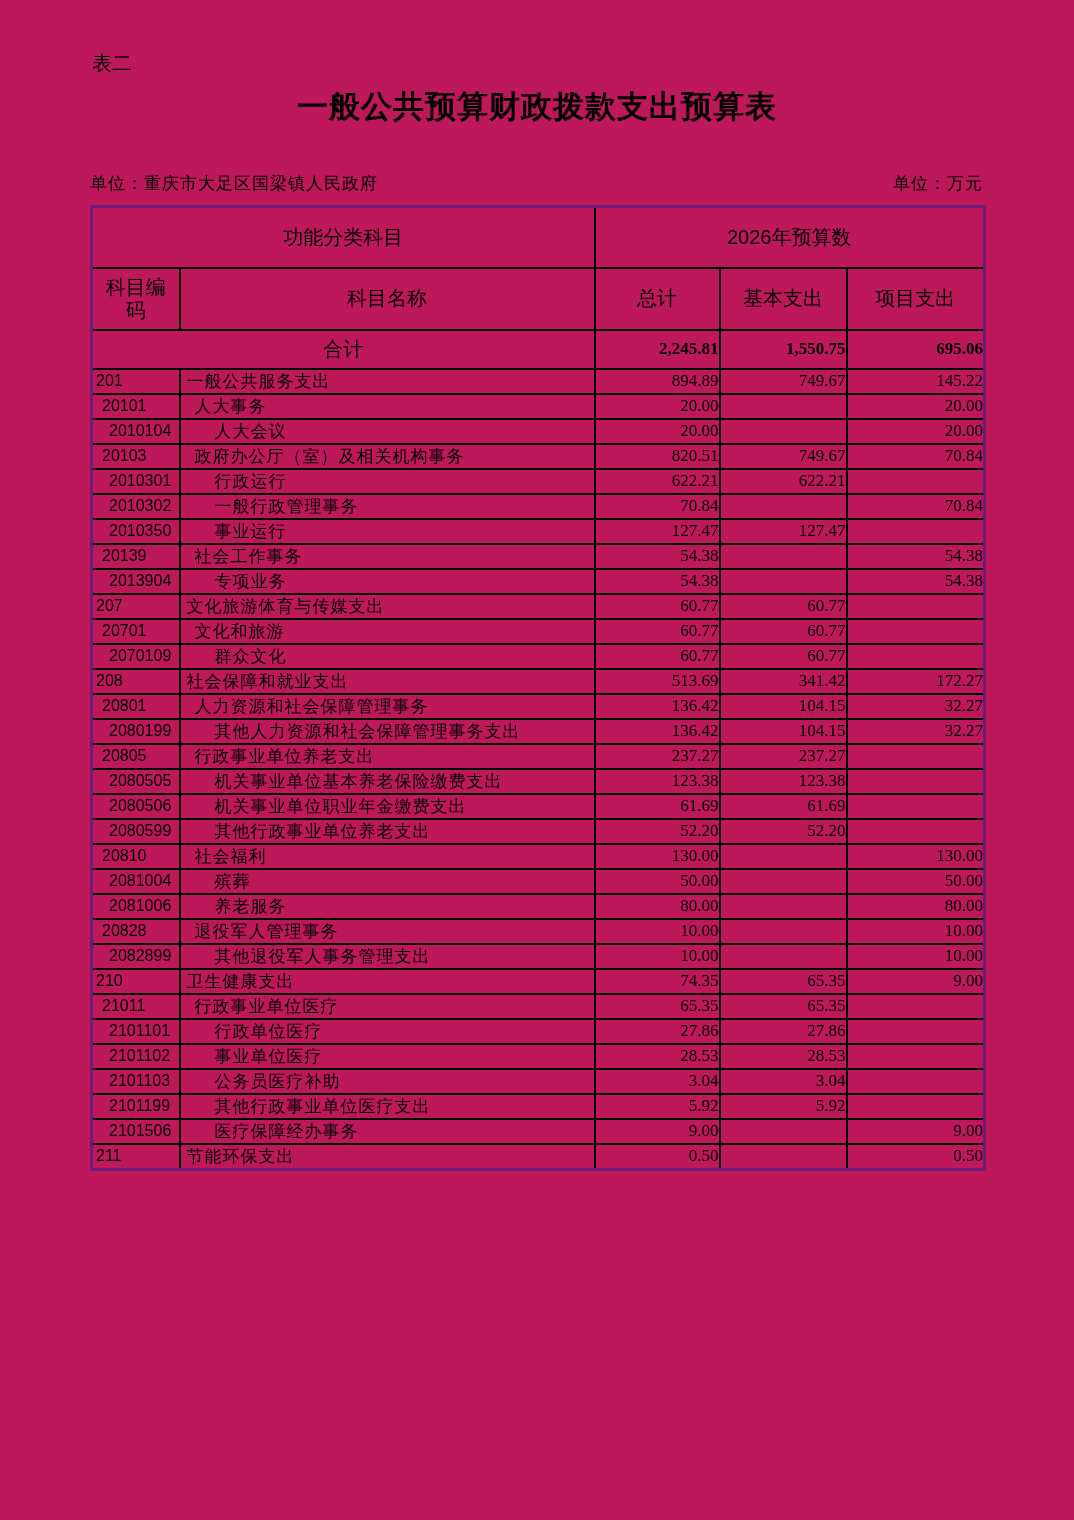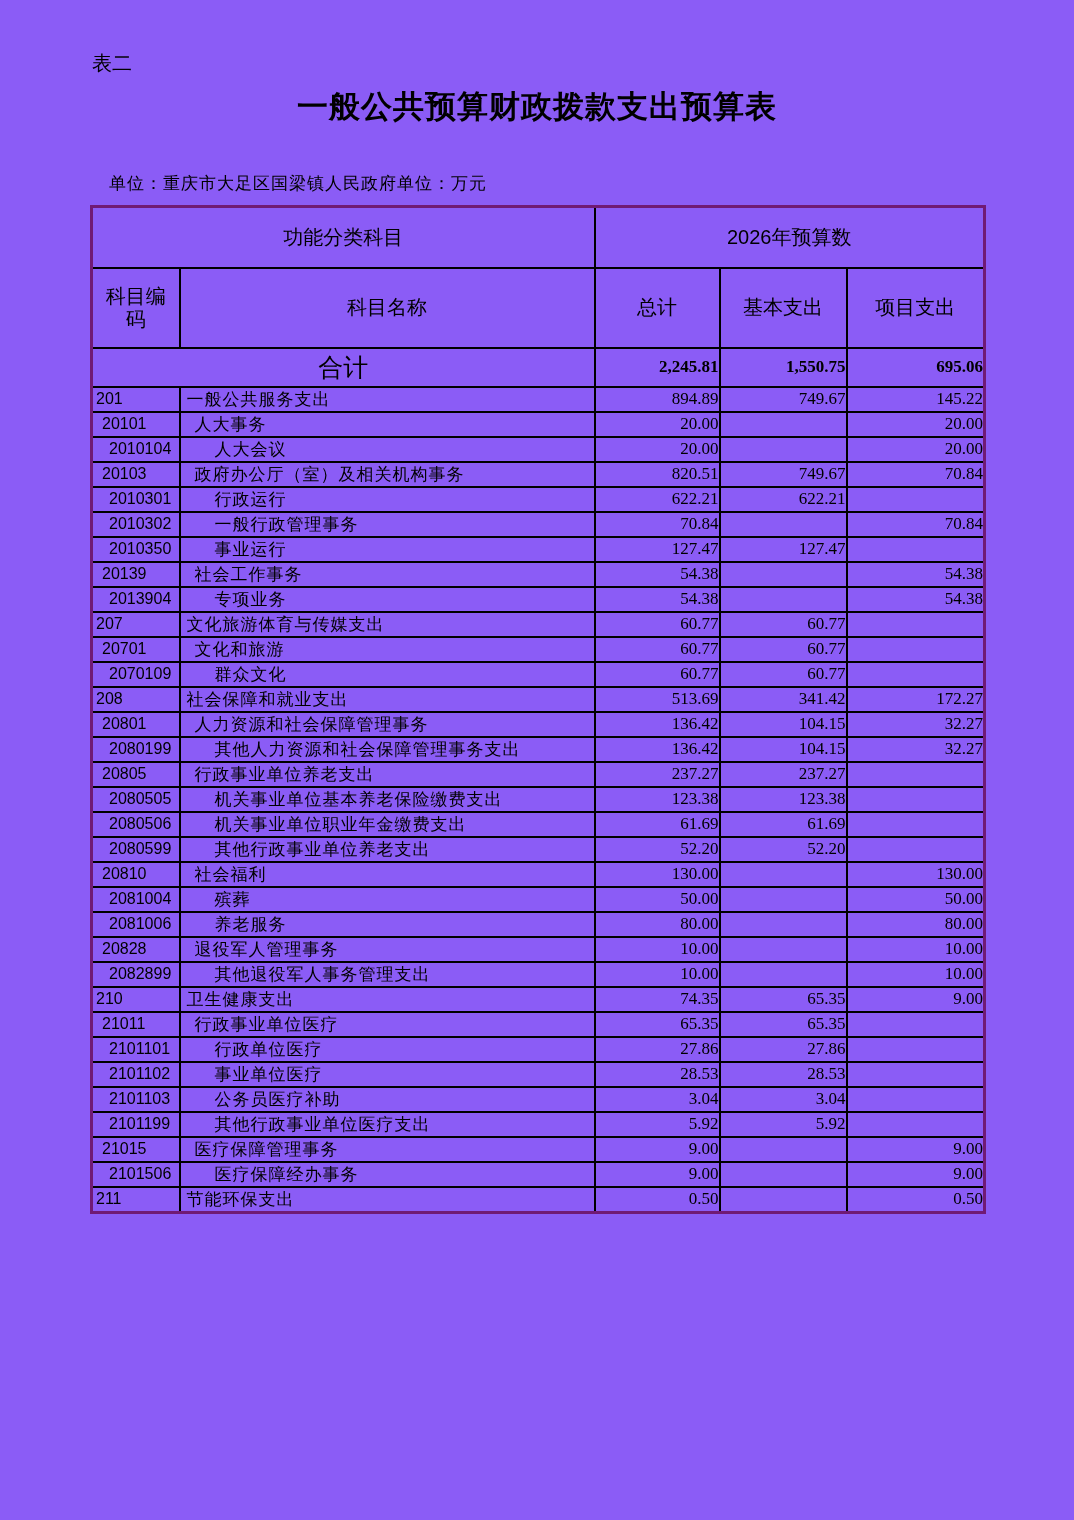--- a/index.html
+++ b/index.html
@@ -5,21 +5,21 @@
   html, body {
     margin: 0;
     padding: 0;
     background: #ffffff;
     color: #000000;
   }
   .page {
     position: relative;
     width: 1074px;
     height: 1520px;
-    background: #8b5cf6;
+    background: #be185d;
     font-family: "Liberation Serif", serif;
     overflow: hidden;
   }
   .table-label {
     position: absolute;
     left: 92px;
     top: 50px;
     font-size: 20px;
     font-family: "Liberation Serif", serif;
   }
@@ -33,25 +33,24 @@
     font-weight: bold;
     font-family: "Liberation Sans", sans-serif;
     letter-spacing: 1px;
   }
   .unit-row {
     position: absolute;
     left: 90px;
     top: 172px;
     width: 893px;
     display: flex;
-    justify-content: flex-start;
+    justify-content: space-between;
     font-size: 17px;
     font-family: "Liberation Serif", serif;
     letter-spacing: 1px;
-    margin-left: 19px;
   }
   table.budget {
     position: absolute;
     left: 90px;
     top: 205px;
     width: 893px;
     border-collapse: collapse;
     table-layout: fixed;
     border: 3px solid #701a75;
   }
@@ -68,28 +67,28 @@
   tr.data-row { height: 18px; }
   .hcell {
     text-align: center;
     font-family: "Liberation Sans", sans-serif;
     font-weight: bold;
     font-size: 20px;
   }
   .hcell .wrap3 {
     display: block;
     width: 66px;
-    margin: 16px auto;
+    margin: 7px auto;
     line-height: 1.15;
   }
   .total-label {
     text-align: center;
     font-family: "Liberation Sans", sans-serif;
     font-weight: bold;
-    font-size: 25px;
+    font-size: 20px;
   }
   td.num {
     text-align: right;
     padding-right: 4px;
     font-family: "Liberation Serif", serif;
     font-size: 17px;
     white-space: nowrap;
   }
   td.num.bold { font-weight: bold; }
   td.code {
@@ -359,27 +358,20 @@
           <td class="num"></td>
         </tr>
         <tr class="data-row">
           <td class="code lv3">2101199</td>
           <td class="name lv3">其他行政事业单位医疗支出</td>
           <td class="num">5.92</td>
           <td class="num">5.92</td>
           <td class="num"></td>
         </tr>
         <tr class="data-row">
-          <td class="code lv2">21015</td>
-          <td class="name lv2">医疗保障管理事务</td>
-          <td class="num">9.00</td>
-          <td class="num"></td>
-          <td class="num">9.00</td>
-        </tr>
-        <tr class="data-row">
           <td class="code lv3">2101506</td>
           <td class="name lv3">医疗保障经办事务</td>
           <td class="num">9.00</td>
           <td class="num"></td>
           <td class="num">9.00</td>
         </tr>
         <tr class="data-row">
           <td class="code lv1">211</td>
           <td class="name lv1">节能环保支出</td>
           <td class="num">0.50</td>

